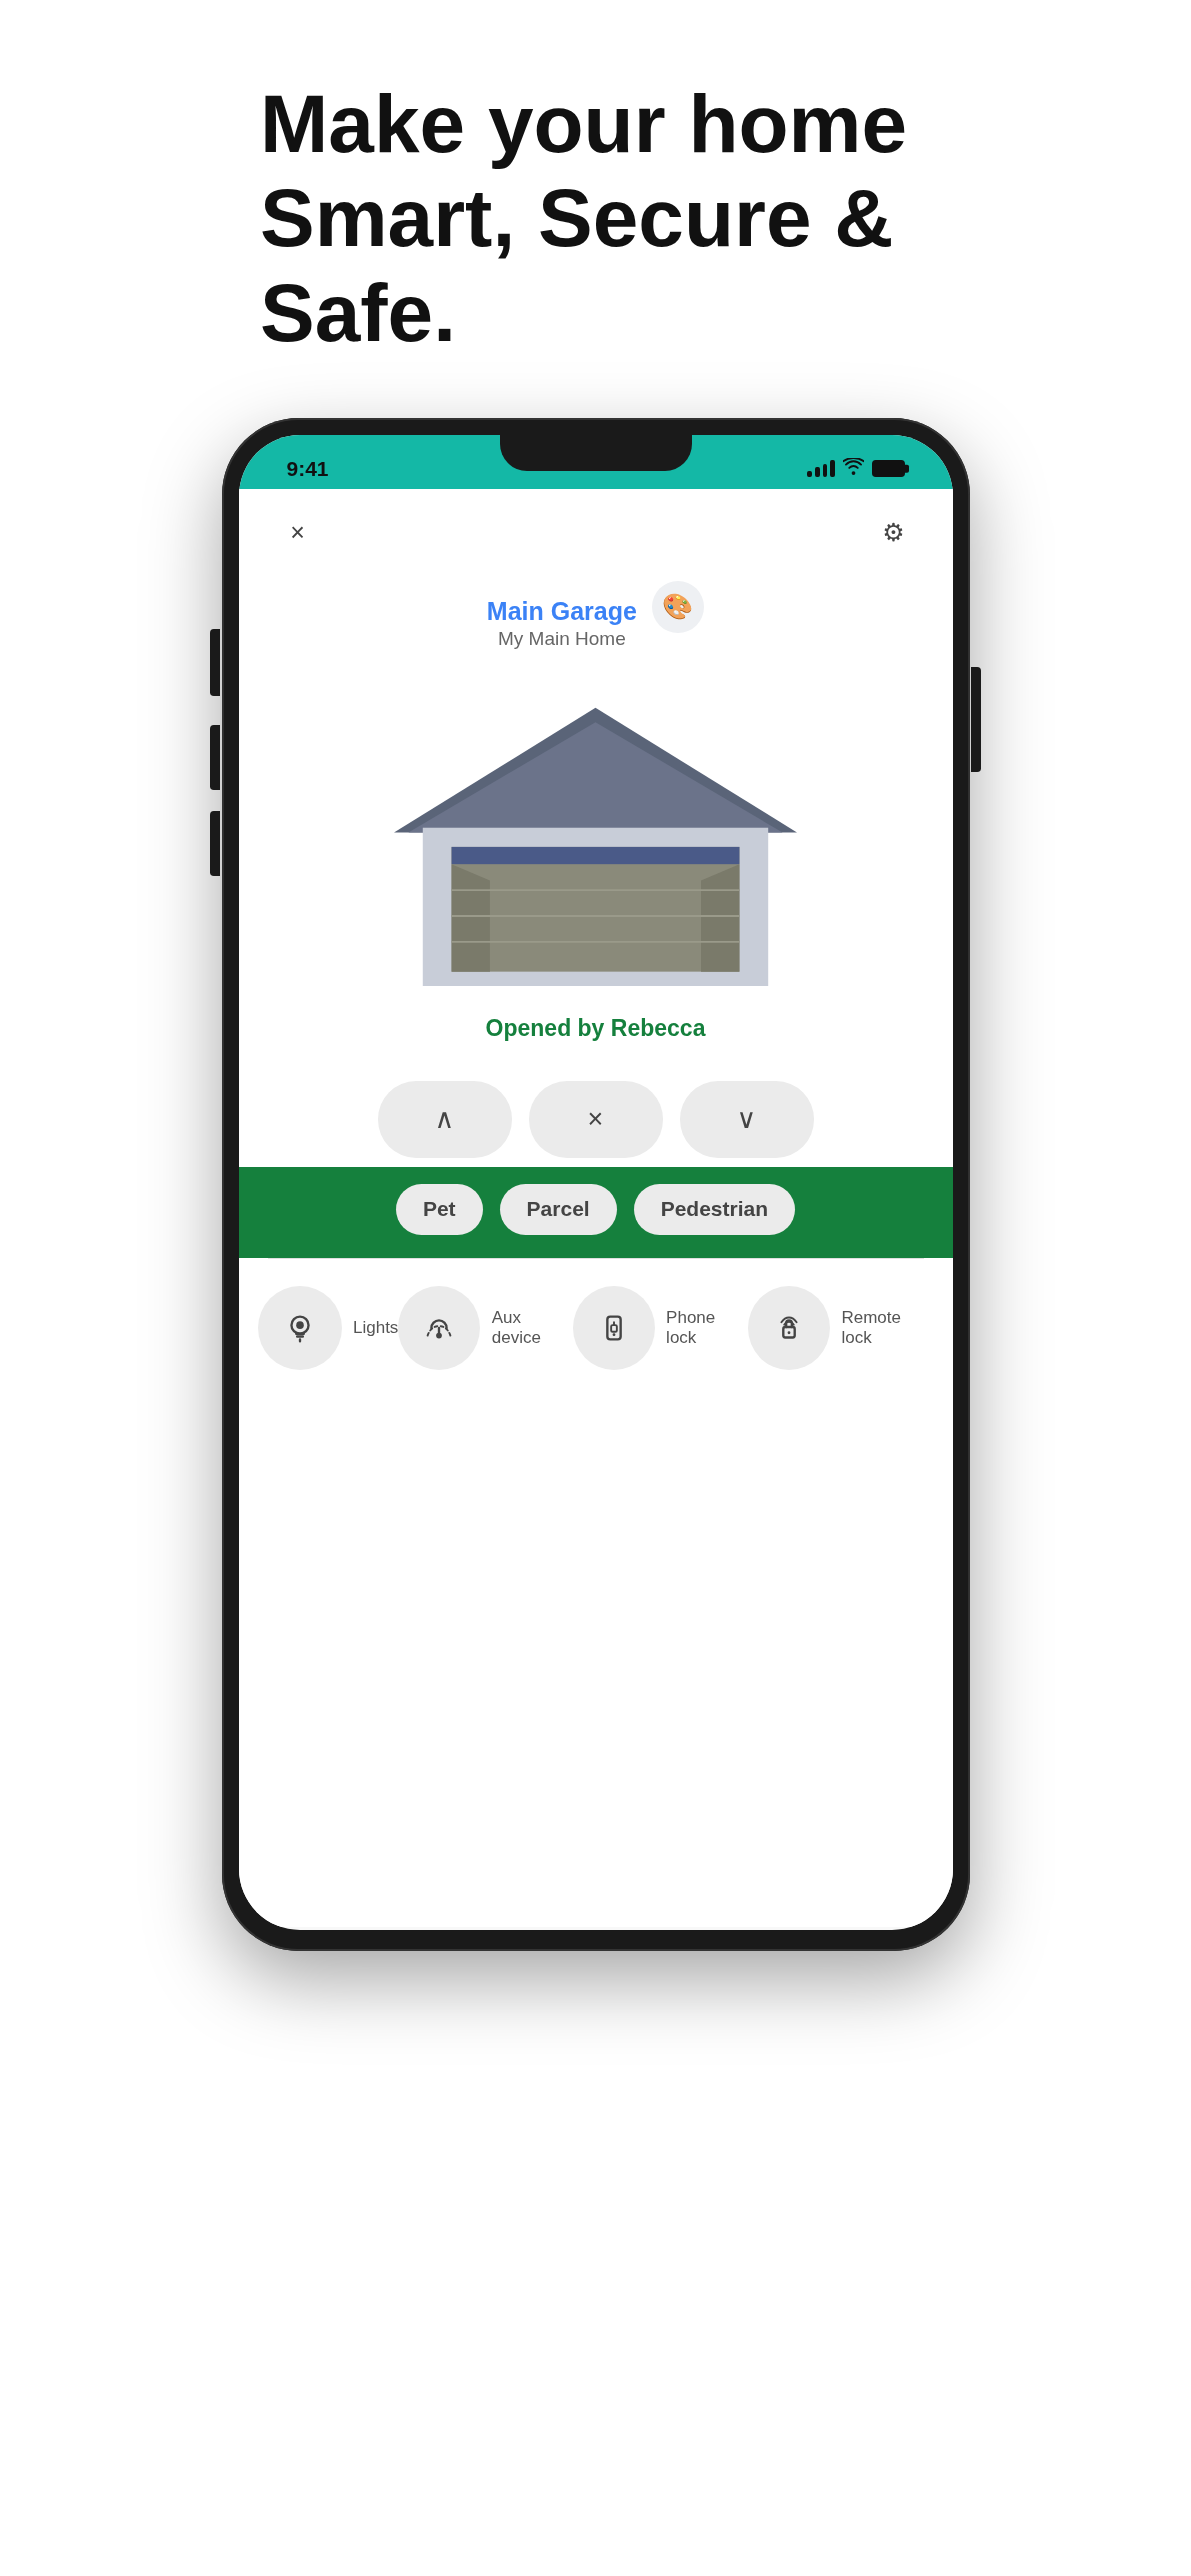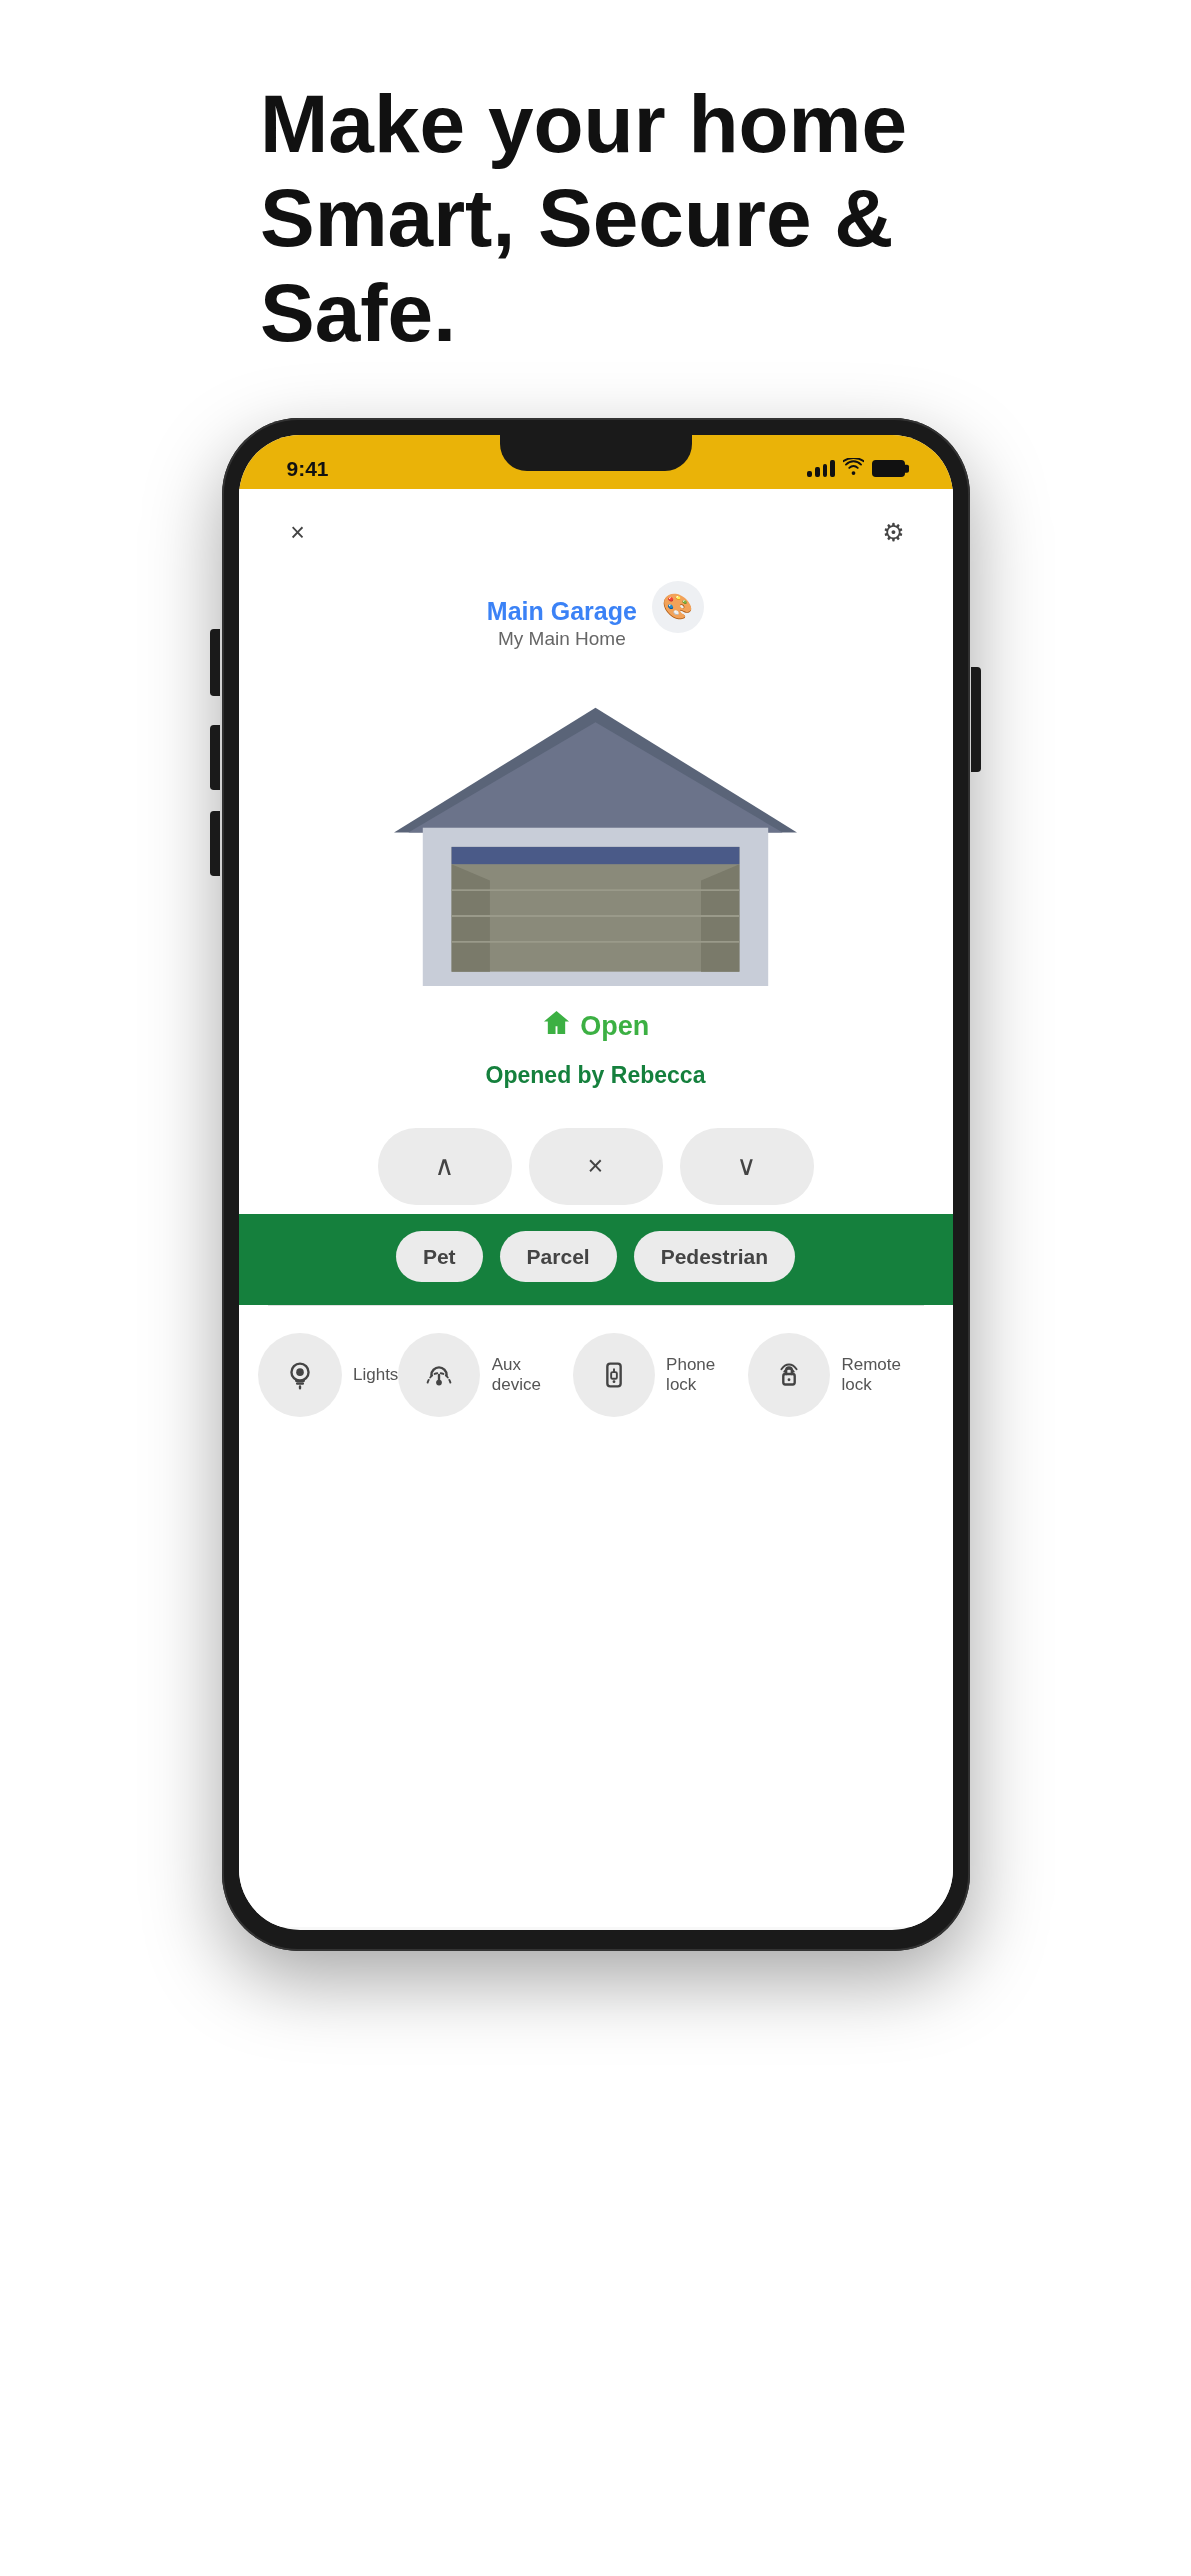--- a/index.html
+++ b/index.html
@@ -90,21 +90,21 @@
 
     
     .status-bar {
       display: flex;
       justify-content: space-between;
       align-items: center;
       padding: 13.4px 48px 0;
       height: 54px;
       position: relative;
       z-index: 5;
-      background: #eab308;
+      background: #14b8a6;
     }
 
     .status-time {
       font-size: 21px;
       font-weight: 600;
       color: #111;
     }
 
     .status-icons {
       display: flex;
@@ -450,28 +450,20 @@
 
               <polygon points="100,305 320,305 360,305 60,305" fill="#6a6a5a"></polygon>
 
               <line x1="60" y1="220" x2="360" y2="220" stroke="#9a9a8a" stroke-width="2"></line>
               <line x1="60" y1="247" x2="360" y2="247" stroke="#9a9a8a" stroke-width="2"></line>
               <line x1="60" y1="274" x2="360" y2="274" stroke="#9a9a8a" stroke-width="2"></line>
             </svg>
           </div>
         </div>
 
-        <div class="garage-status">
-          <span class="status-house-icon">
-            <svg width="29" height="27" viewBox="0 0 30 28" fill="none">
-              <path d="M15 2L2 13h4v13h8v-8h2v8h8V13h4L15 2z" fill="#3cb043"></path>
-            </svg>
-          </span>
-          <span class="status-open-text">Open</span>
-        </div>
 
         <div class="activity-info">
           <div class="opened-by">Opened by Rebecca</div>
         </div>
 
         <div class="control-buttons">
           <button class="ctrl-btn">∧</button>
           <button class="ctrl-btn">×</button>
           <button class="ctrl-btn">∨</button>
         </div>

